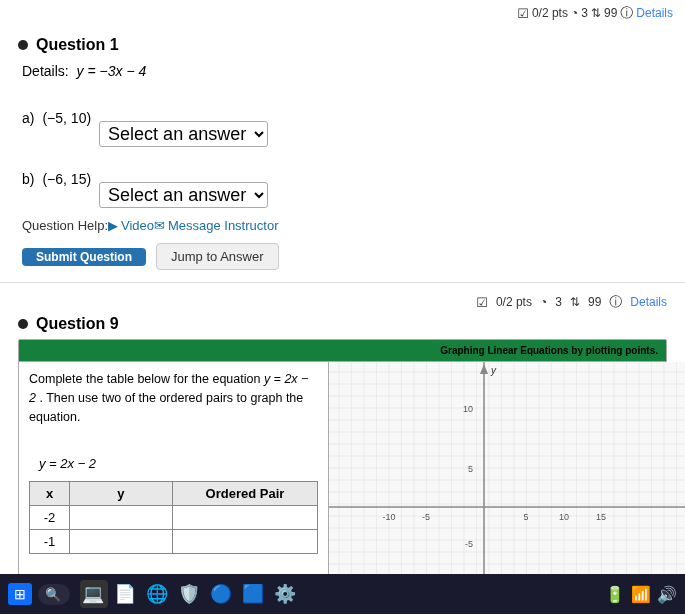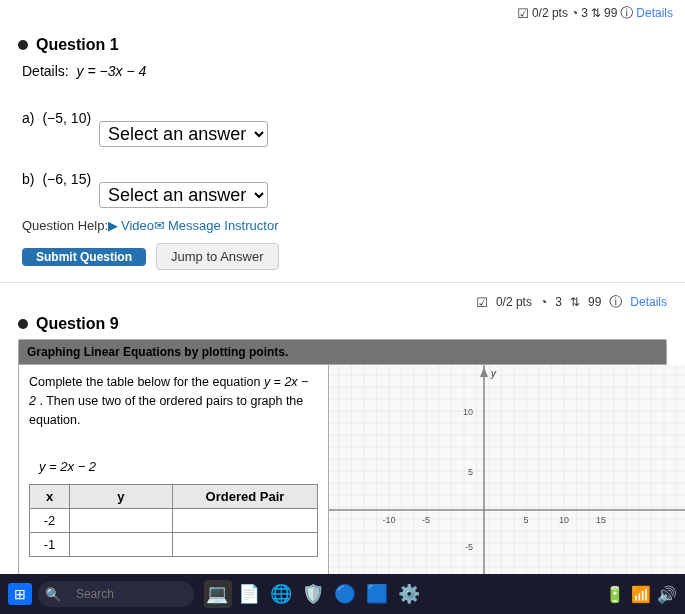--- a/index.html
+++ b/index.html
@@ -135,26 +135,26 @@
     }
 
     
     .graphing-outer {
       border: 1px solid #aaa;
       border-radius: 2px;
       background: #fff;
       padding: 0;
     }
     .graphing-title {
-      text-align: left;
+      text-align: right;
       font-weight: bold;
-      font-size: 12px;
+      font-size: 10px;
       border-bottom: 1px solid #aaa;
       padding: 5px 8px;
-      background: #737373;
+      background: #15803d;
     }
     .graphing-content {
       display: flex;
       flex-direction: row;
     }
     .graphing-left {
       flex: 0 0 310px;
       padding: 8px 10px;
       border-right: 1px solid #aaa;
     }
@@ -459,21 +459,20 @@
     </div>
   </div>
 </div>
 
 <div class="taskbar">
   <div class="taskbar-start">
     <span style="color:#fff; font-size:14px;">⊞</span>
   </div>
   <div style="display:flex;align-items:center;background:#2a2a3e;border-radius:14px;padding:3px 8px;gap:4px;">
     <span style="color:#aaa;font-size:13px;">🔍</span>
-    <input type="text" class="taskbar-search" placeholder="Search" style="">
   </div>
   <div class="taskbar-apps">
     <div class="taskbar-app" style="background:#333;">💻</div>
     <div class="taskbar-app">📄</div>
     <div class="taskbar-app">🌐</div>
     <div class="taskbar-app">🛡️</div>
     <div class="taskbar-app">🔵</div>
     <div class="taskbar-app">🟦</div>
     <div class="taskbar-app">⚙️</div>
   </div>

